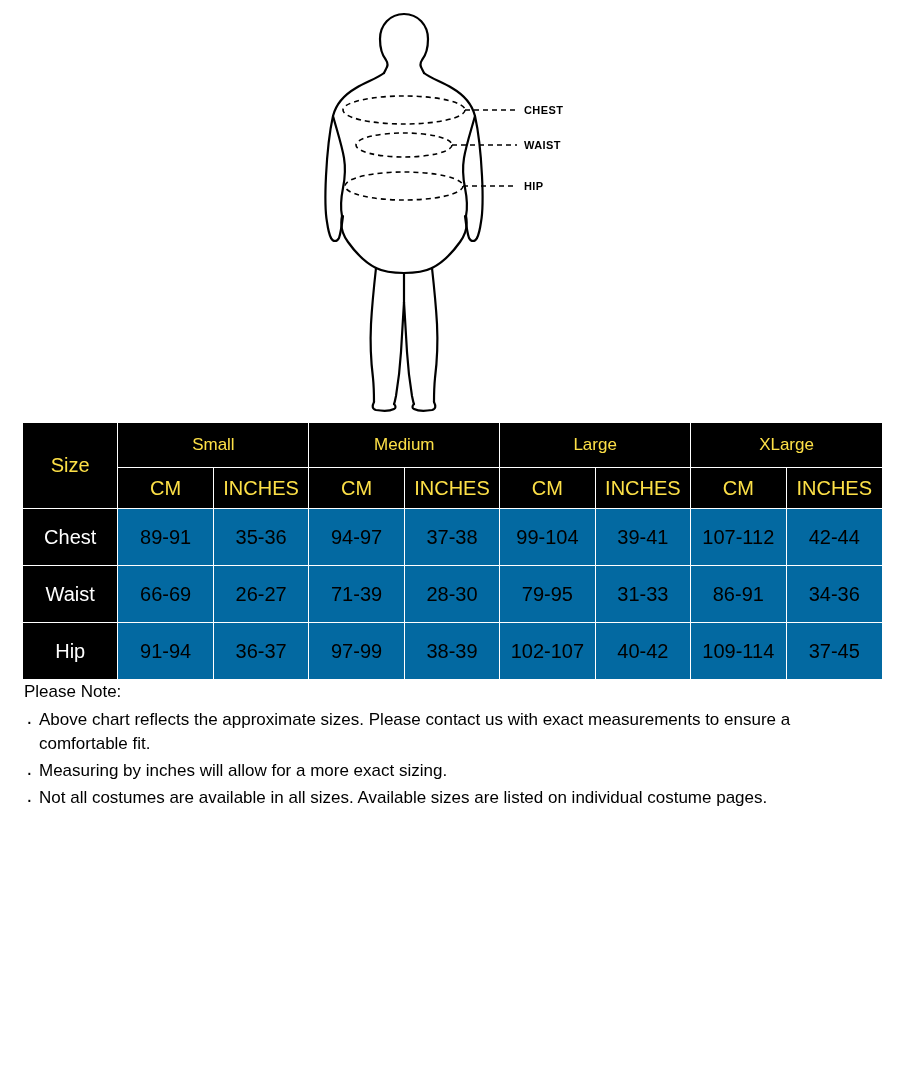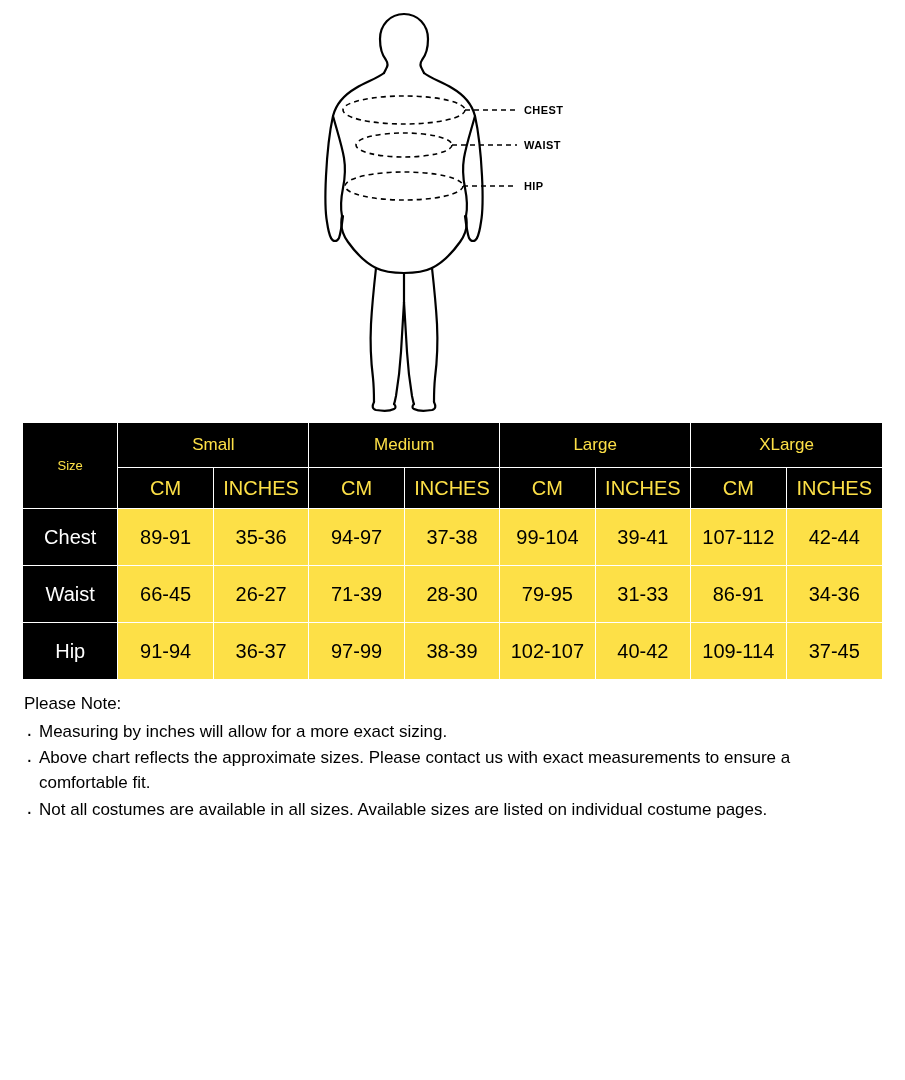--- a/index.html
+++ b/index.html
@@ -51,47 +51,47 @@
     font-size: 20px;
     font-weight: normal;
     padding: 0;
   }
   .hdr {
     background: #000000;
     color: #fde047;
     font-size: 16px;
   }
   .hdr.size-cell {
-    font-size: 13px;
+    font-size: 20px;
     font-weight: normal;
     text-align: center;
   }
   .hdr.group {
     font-size: 17px;
   }
   .row-label {
     background: #000000;
     color: #ffffff;
     font-size: 18px;
     font-weight: bold;
   }
   .data-cell {
-    background: #fde047;
+    background: #0369a1;
     color: #000000;
     font-size: 15px;
     height: 56px;
   }
   .unit-row td {
     height: 40px;
   }
   .group-row td {
     height: 44px;
   }
   .notes {
-    margin-top: 12px;
+    margin-top: 0;
     font-size: 17px;
     line-height: 1.45;
     padding-left: 2px;
   }
   .notes .note-title {
     margin-bottom: 3px;
   }
   .notes ul {
     list-style: none;
     margin: 0;
@@ -206,21 +206,21 @@
         <td class="data-cell">94-97</td>
         <td class="data-cell">37-38</td>
         <td class="data-cell">99-104</td>
         <td class="data-cell">39-41</td>
         <td class="data-cell">107-112</td>
         <td class="data-cell">42-44</td>
       </tr>
 
       <tr>
         <td class="row-label">Waist</td>
-        <td class="data-cell">66-45</td>
+        <td class="data-cell">66-69</td>
         <td class="data-cell">26-27</td>
         <td class="data-cell">71-39</td>
         <td class="data-cell">28-30</td>
         <td class="data-cell">79-95</td>
         <td class="data-cell">31-33</td>
         <td class="data-cell">86-91</td>
         <td class="data-cell">34-36</td>
       </tr>
 
       <tr>
@@ -233,19 +233,19 @@
         <td class="data-cell">40-42</td>
         <td class="data-cell">109-114</td>
         <td class="data-cell">37-45</td>
       </tr>
     </tbody>
   </table>
 
   <div class="notes">
     <div class="note-title">Please Note:</div>
     <ul>
+      <li>Above chart reflects the approximate sizes. Please contact us with exact measurements to ensure a comfortable fit.</li>
       <li>Measuring by inches will allow for a more exact sizing.</li>
-      <li>Above chart reflects the approximate sizes. Please contact us with exact measurements to ensure a comfortable fit.</li>
       <li>Not all costumes are available in all sizes. Available sizes are listed on individual costume pages.</li>
     </ul>
   </div>
 
 </div>
 
 </body></html>

